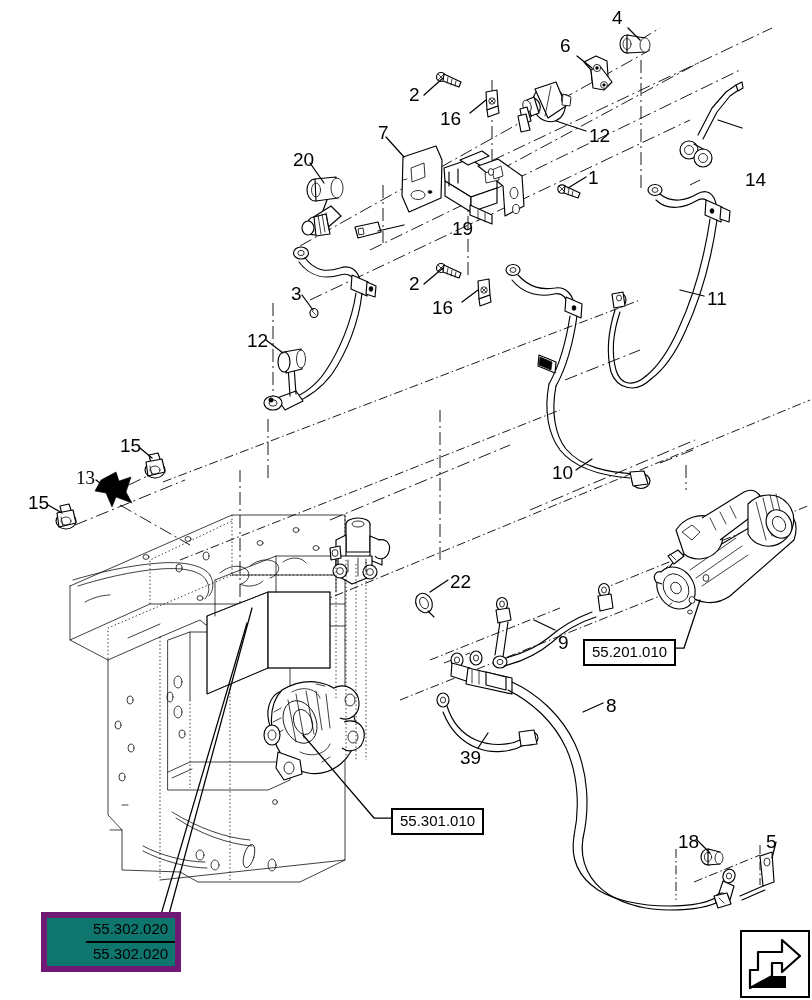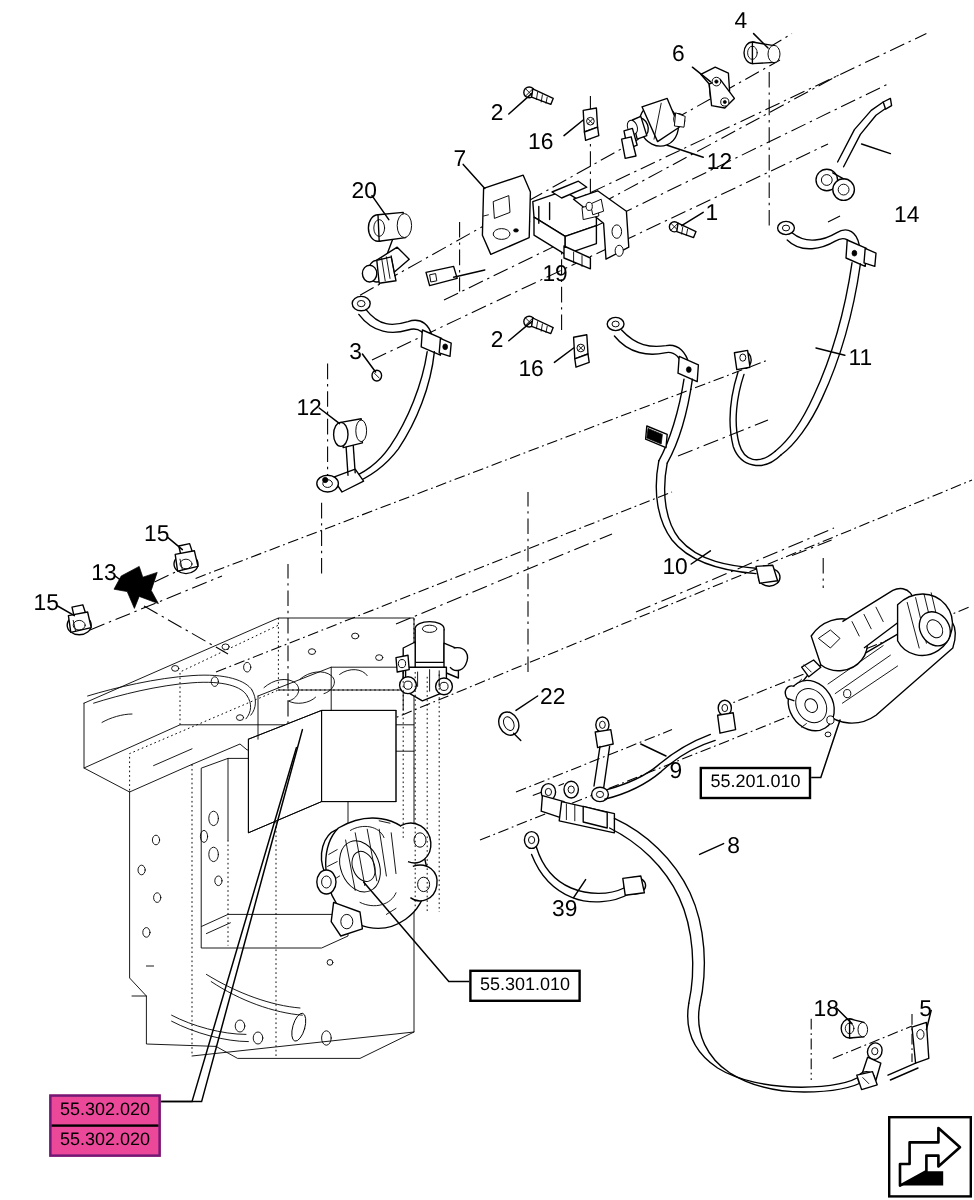--- a/index.html
+++ b/index.html
@@ -5,21 +5,21 @@
   html,body{margin:0;padding:0;background:#ffffff;}
   body{width:812px;height:1000px;position:relative;overflow:hidden;
        font-family:"Liberation Sans", sans-serif;}
   #stage{position:absolute;left:0;top:0;width:812px;height:1000px;}
   svg#art{position:absolute;left:0;top:0;width:812px;height:1000px;}
   .callout{position:absolute;font-size:19px;color:#000;line-height:1;
            white-space:nowrap;font-family:"Liberation Sans", sans-serif;}
   .refbox{position:absolute;border:2px solid #000;background:#fff;
           font-size:15px;padding:3px 7px 4px 7px;line-height:1.05;
           font-family:"Liberation Sans", sans-serif;color:#000;white-space:nowrap;}
-  .refstack{position:absolute;border:2px solid #701a75;background:#ec4899;}
+  .refstack{position:absolute;border:6px solid #701a75;background:#0f766e;padding-left:39px;}
   .refstack div{font-size:15px;padding:3px 7px 4px 7px;line-height:1.05;color:#000;
                 white-space:nowrap;}
   .refstack div+div{border-top:2px solid #000;}
   #dirbox{position:absolute;border:2px solid #000;background:#fff;}
 </style>
 </head>
 <body>
 
 <div id="stage">
 
@@ -525,21 +525,21 @@
       <div class="callout" id="c20" style="left: 293px; top: 150px;">20</div>
       <div class="callout" id="c1" style="left: 588px; top: 168px;">1</div>
       <div class="callout" id="c19" style="left: 412px; top: 219px; margin-left: 40px;">19</div>
       <div class="callout" id="c3" style="left: 291px; top: 284px;">3</div>
       <div class="callout" id="c2b" style="left: 409px; top: 274px;">2</div>
       <div class="callout" id="c16b" style="left: 432px; top: 298px;">16</div>
       <div class="callout" id="c11" style="left: 707px; top: 289px;">11</div>
       <div class="callout" id="c12" style="left: 247px; top: 331px;">12</div>
       <div class="callout" id="c10" style="left: 552px; top: 463px;">10</div>
       <div class="callout" id="c15a" style="left: 120px; top: 436px;">15</div>
-      <div class="callout" id="c13" style="left: 76px; top: 468px;">13</div>
+      <div class="callout" id="c13" style="left: 76px; top: 468px; font-family: Liberation Serif, serif;">13</div>
       <div class="callout" id="c15b" style="left: 28px; top: 493px;">15</div>
       <div class="callout" id="c22" style="left: 450px; top: 572px;">22</div>
       <div class="callout" id="c9" style="left: 558px; top: 633px;">9</div>
       <div class="callout" id="c8" style="left: 606px; top: 696px;">8</div>
       <div class="callout" id="c21" style="left: 460px; top: 748px;">39</div>
       <div class="callout" id="c18" style="left: 678px; top: 832px;">18</div>
       <div class="callout" id="c5" style="left: 766px; top: 832px;">5</div>
     </div>
 
 <div class="refbox" id="refbox-starter" style="left:583px;top:639px;text-align:center;">55.201.010</div>

